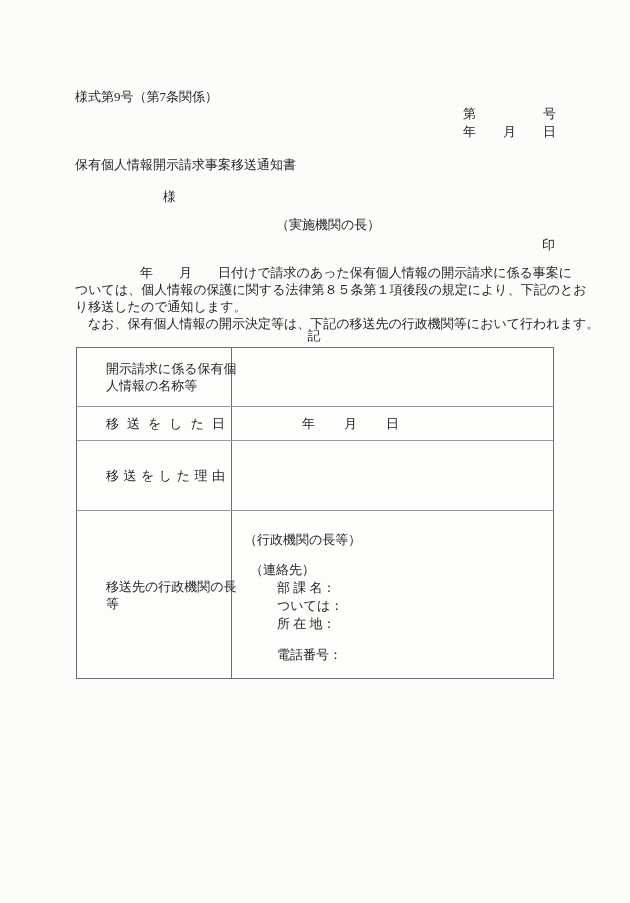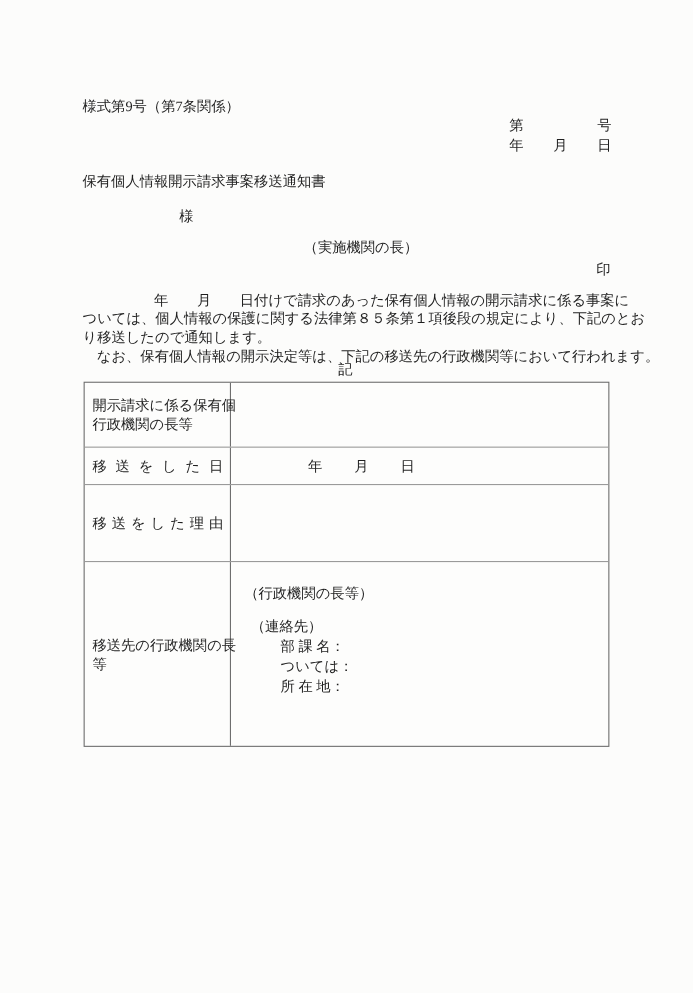--- a/index.html
+++ b/index.html
@@ -43,20 +43,21 @@
   .tlabel {
     width: 133px;
     box-sizing: border-box;
     border-right: 1px solid #6e6e6e;
     padding-left: 7px;
     padding-right: 6px;
     display: flex;
     flex-direction: column;
     justify-content: center;
     line-height: 17px;
+    margin-left: 22px;
   }
   .jlabel { text-align: justify; text-align-last: justify; }
   .tvalue { flex: 1; position: relative; box-sizing: border-box; }
   .v-center { display: flex; align-items: center; }
   .date-value { padding-left: 70px; letter-spacing: 1px; }
 
   .agency-block { padding-top: 20px; padding-left: 12px; line-height: 18px; }
   .agency-head    { margin-bottom: 12px; }
   .contact-header { margin-left: 6px; }
   .contact-line   { margin-left: 33px; }
@@ -98,21 +99,21 @@
     <div>　なお、保有個人情報の開示決定等は、下記の移送先の行政機関等において行われます。</div>
   </div>
 
   <div class="abs record-marker">記</div>
 
   <div class="abs form-table">
 
     <div class="trow r1">
       <div class="tlabel">
         <div>開示請求に係る保有個</div>
-        <div>行政機関の長等</div>
+        <div>人情報の名称等</div>
       </div>
       <div class="tvalue"></div>
     </div>
 
     <div class="trow r2">
       <div class="tlabel">
         <div class="jlabel">移 送 を し た 日</div>
       </div>
       <div class="tvalue v-center">
         <span class="date-value">年　　月　　日</span>
@@ -131,20 +132,21 @@
         <div>移送先の行政機関の長</div>
         <div>等</div>
       </div>
       <div class="tvalue">
         <div class="agency-block">
           <div class="agency-head">（行政機関の長等）</div>
           <div class="contact-header">（連絡先）</div>
           <div class="contact-line">部 課 名：</div>
           <div class="contact-line">ついては：</div>
           <div class="contact-line">所 在 地：</div>
+          <div class="contact-phone">電話番号：</div>
         </div>
       </div>
     </div>
 
 
   </div>
 
 </div>
 
 </body></html>

